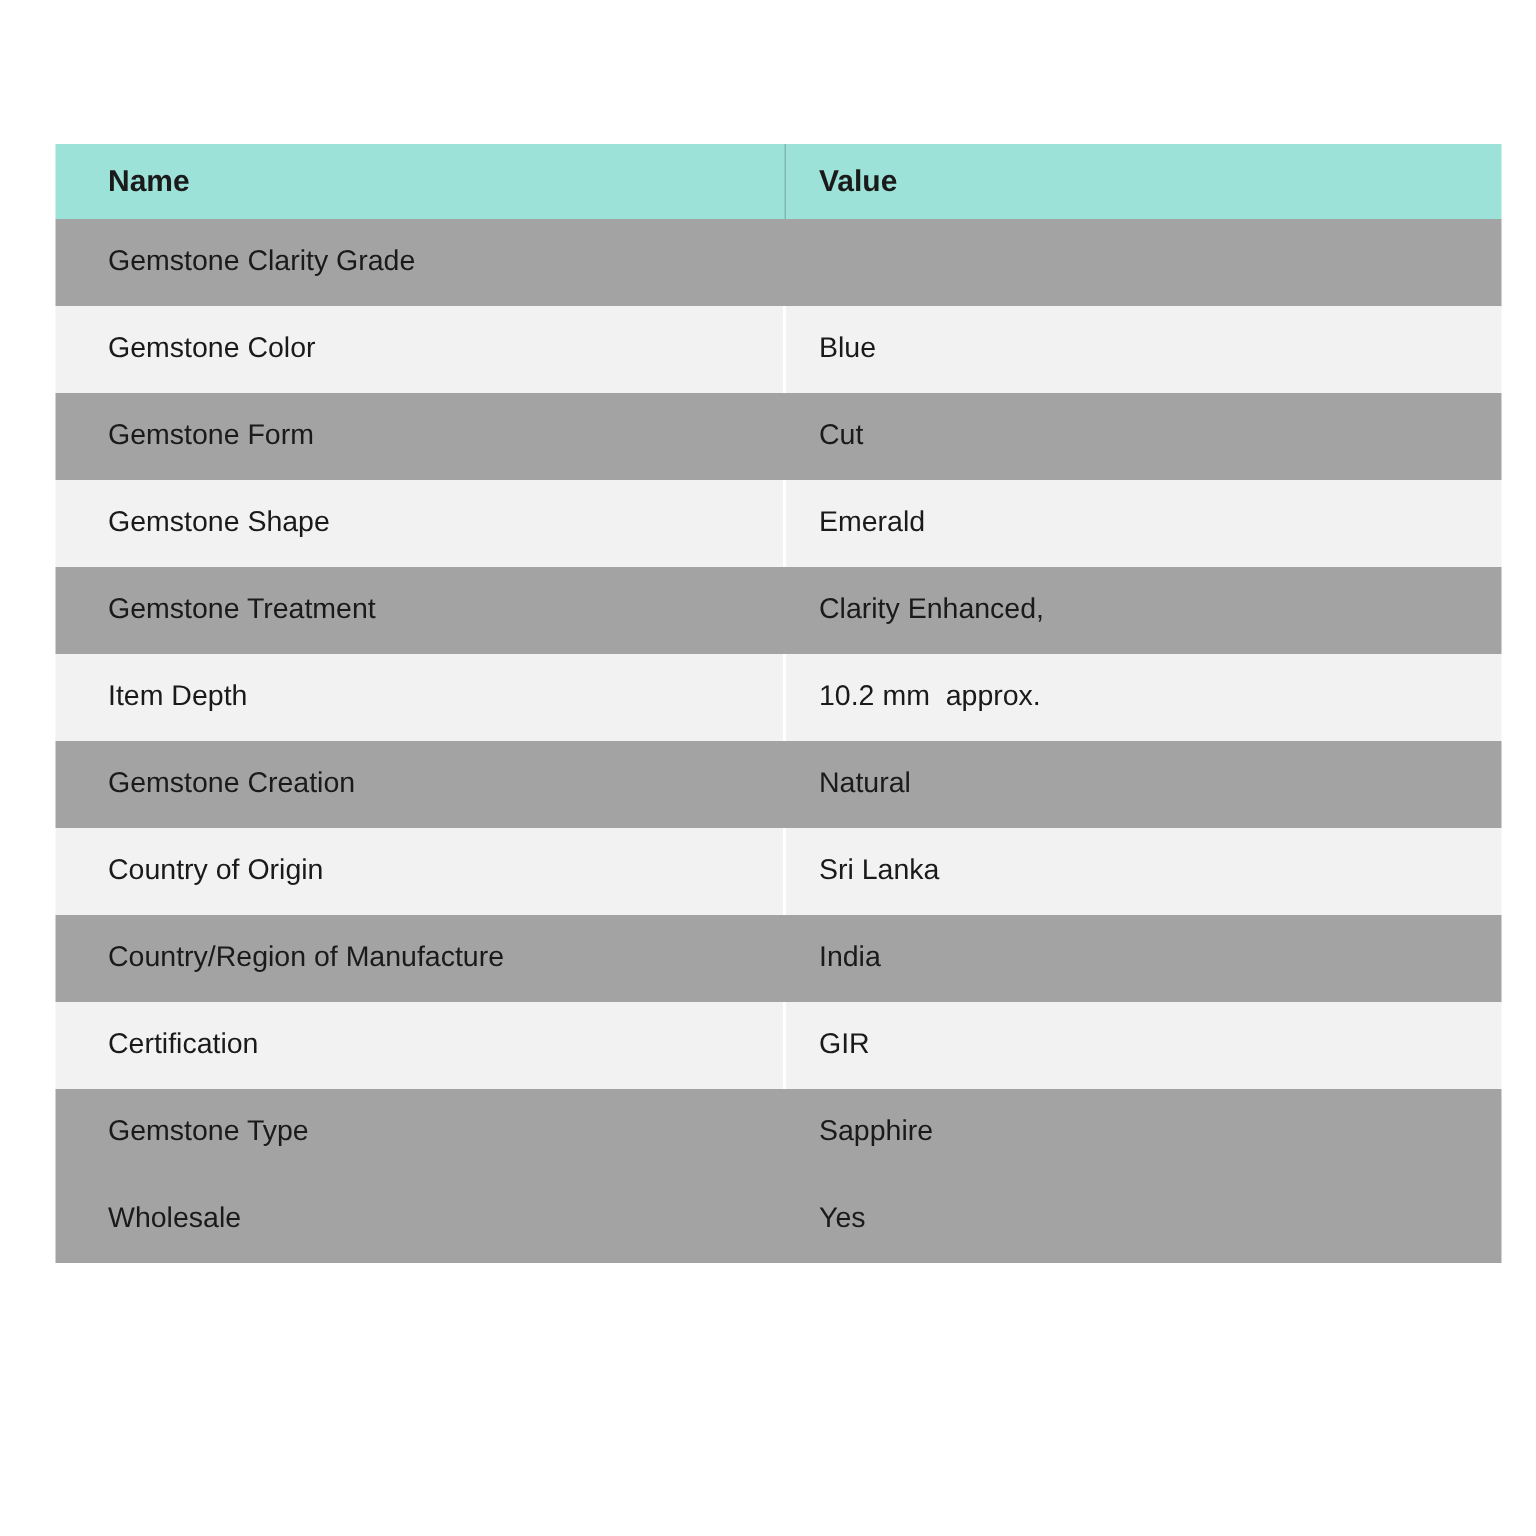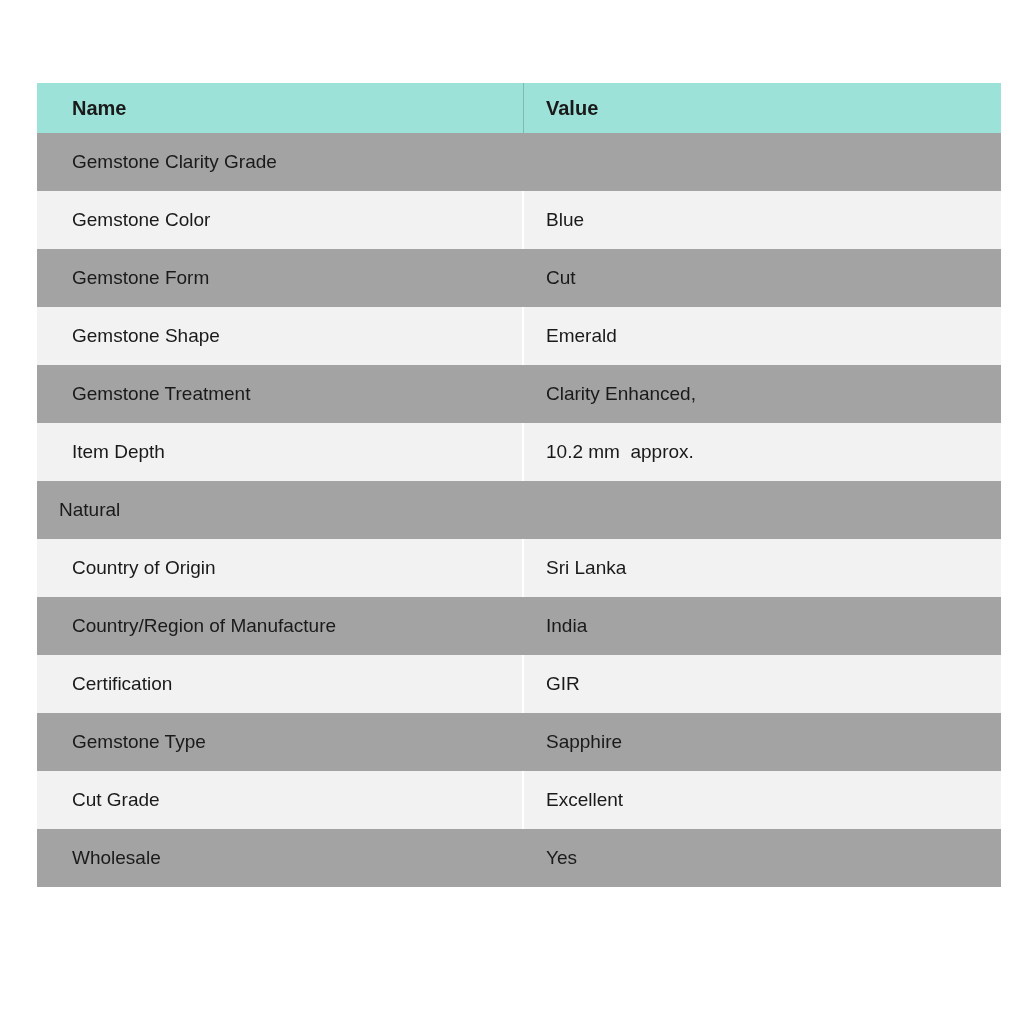--- a/index.html
+++ b/index.html
@@ -9,21 +9,21 @@
     height: 1024px;
     background: #ffffff;
     font-family: "Liberation Sans", sans-serif;
     color: #1a1a1a;
     overflow: hidden;
   }
 
   .spec-table {
     position: absolute;
     left: 37px;
-    top: 83px;
+    top: 96px;
     width: 964px;
   }
 
   .tbl-row {
     display: flex;
     align-items: center;
     width: 100%;
   }
 
   .tbl-header {
@@ -111,20 +111,21 @@
   </div>
 
   <div class="tbl-row body-row striped">
     <div class="cell-name">Item Depth</div>
     <div class="cell-value">10.2 mm  approx.</div>
   </div>
 
 
 
   <div class="tbl-row body-row">
+    <div class="cell-name">Gemstone Creation</div>
     <div class="cell-value">Natural</div>
   </div>
 
   <div class="tbl-row body-row striped">
     <div class="cell-name">Country of Origin</div>
     <div class="cell-value">Sri Lanka</div>
   </div>
 
   <div class="tbl-row body-row">
     <div class="cell-name">Country/Region of Manufacture</div>
@@ -134,24 +135,20 @@
   <div class="tbl-row body-row striped">
     <div class="cell-name">Certification</div>
     <div class="cell-value">GIR</div>
   </div>
 
   <div class="tbl-row body-row">
     <div class="cell-name">Gemstone Type</div>
     <div class="cell-value">Sapphire</div>
   </div>
 
-  <div class="tbl-row body-row striped">
-    <div class="cell-name">Cut Grade</div>
-    <div class="cell-value">Excellent</div>
-  </div>
 
   <div class="tbl-row body-row">
     <div class="cell-name">Wholesale</div>
     <div class="cell-value">Yes</div>
   </div>
 </div>
 
 </div>
 
 </body></html>

